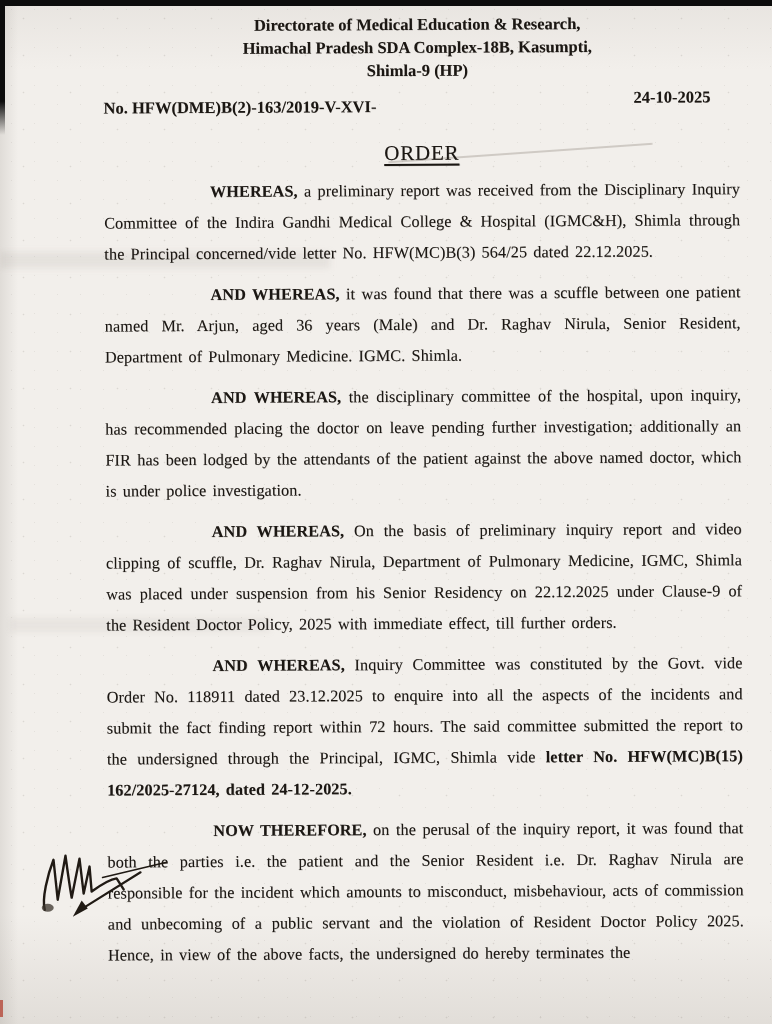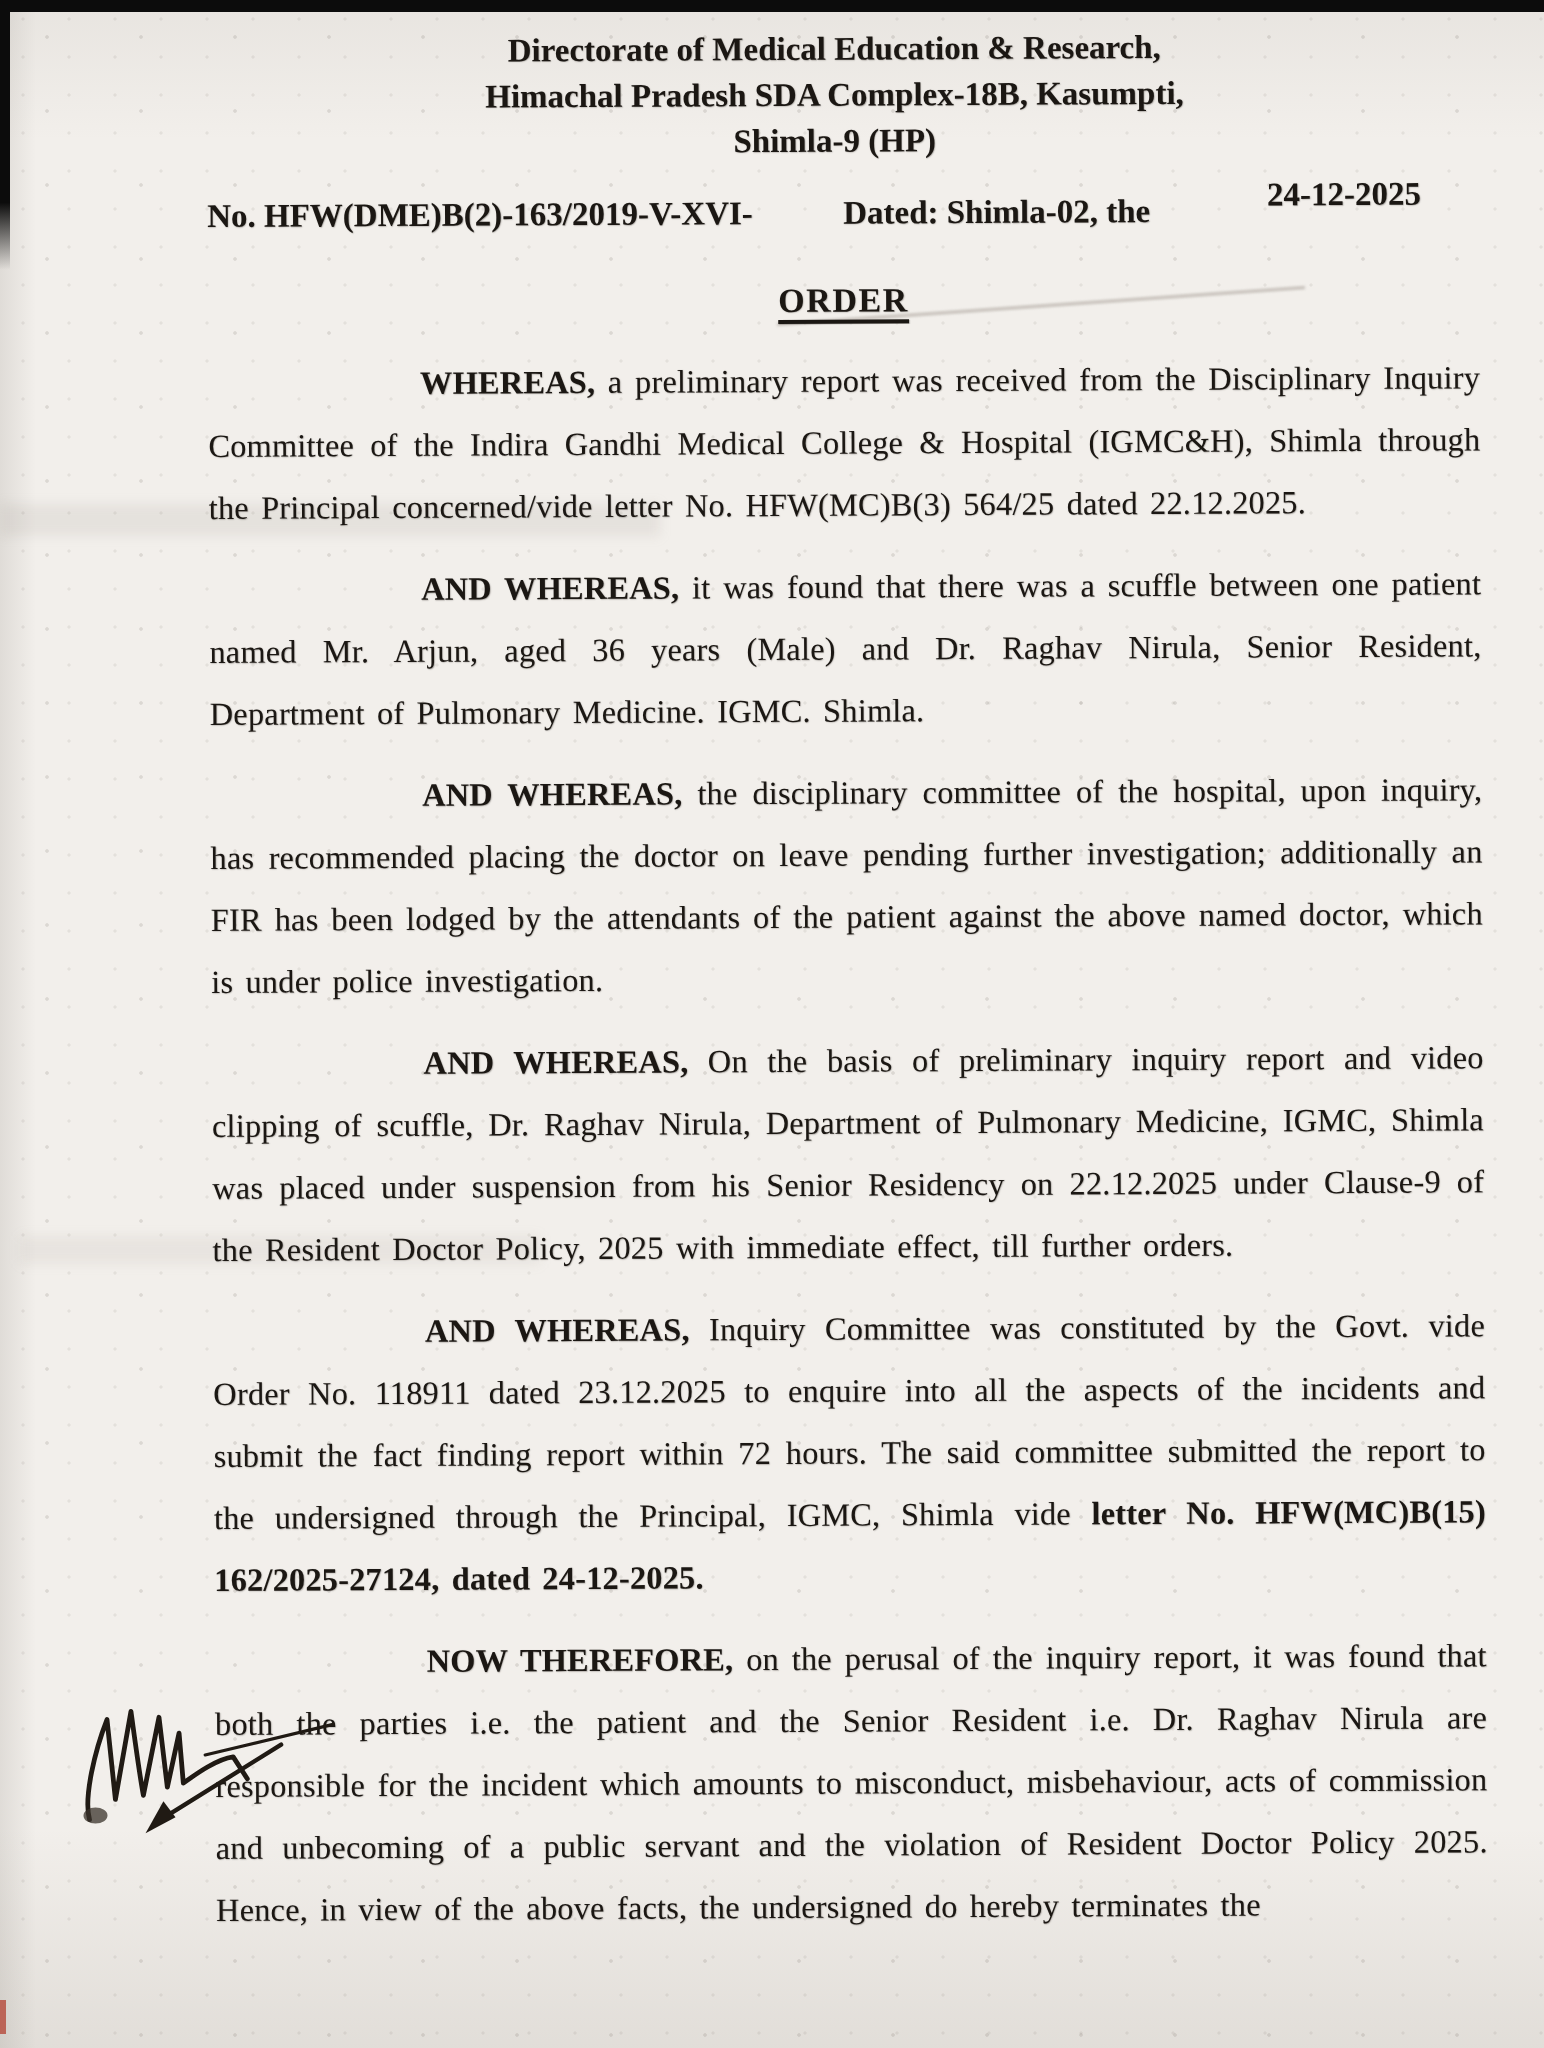--- a/index.html
+++ b/index.html
@@ -35,21 +35,21 @@
   .letterhead{
     position:absolute;top:13px;left:70px;right:8px;
     text-align:center;font-weight:700;font-size:16.5px;line-height:23px;
   }
   .refline{position:absolute;top:97px;left:0;right:0;height:24px;font-weight:700;font-size:16.5px;}
   .refno{position:absolute;left:103px;top:0;}
   .dated{position:absolute;left:421px;top:0;}
   .datev{position:absolute;left:633px;top:-8px;}
   .order-title{position:absolute;top:141px;left:103px;width:636px;text-align:center;}
   .order-title span{
-    font-weight:700;font-size:17px;letter-spacing:0.8px;
+    font-weight:400;font-size:21px;letter-spacing:0.8px;
     text-decoration:underline;text-decoration-thickness:2px;text-underline-offset:4px;
   }
   .bodytext{position:absolute;top:176px;left:103px;width:636px;}
   .para{
     margin:0 0 10px 0;font-size:16.2px;line-height:31px;
     text-align:justify;text-indent:78px;word-spacing:2px;letter-spacing:0.1px;
   }
   .lead{font-weight:700;margin-left:28px;}
   .boldtail{font-weight:700;}
   .scribble{position:absolute;left:26px;top:845px;}
@@ -68,22 +68,21 @@
   <div class="content ink">
 
     <header class="letterhead">
       <div>Directorate of Medical Education &amp; Research,</div>
       <div>Himachal Pradesh SDA Complex-18B, Kasumpti,</div>
       <div>Shimla-9 (HP)</div>
     </header>
 
     <div class="refline">
       <span class="refno">No. HFW(DME)B(2)-163/2019-V-XVI-</span>
-      <span class="dated">Dated: Shimla-02, the</span>
-      <span class="datev">24-12-2025</span>
+      <span class="datev">24-10-2025</span>
     </div>
 
     <div class="order-title">
       <span>ORDER</span>
     </div>
 
     <main class="bodytext">
       <p class="para"><b class="lead">WHEREAS,</b><span> a preliminary report was received from the Disciplinary Inquiry Committee of the Indira Gandhi Medical College &amp; Hospital (IGMC&amp;H), Shimla through the Principal concerned/vide letter No. HFW(MC)B(3) 564/25 dated 22.12.2025.</span></p>
 
       <p class="para"><b class="lead">AND WHEREAS,</b><span> it was found that there was a scuffle between one patient named Mr. Arjun, aged 36 years (Male) and Dr. Raghav Nirula, Senior Resident, Department of Pulmonary Medicine. IGMC. Shimla.</span></p>

